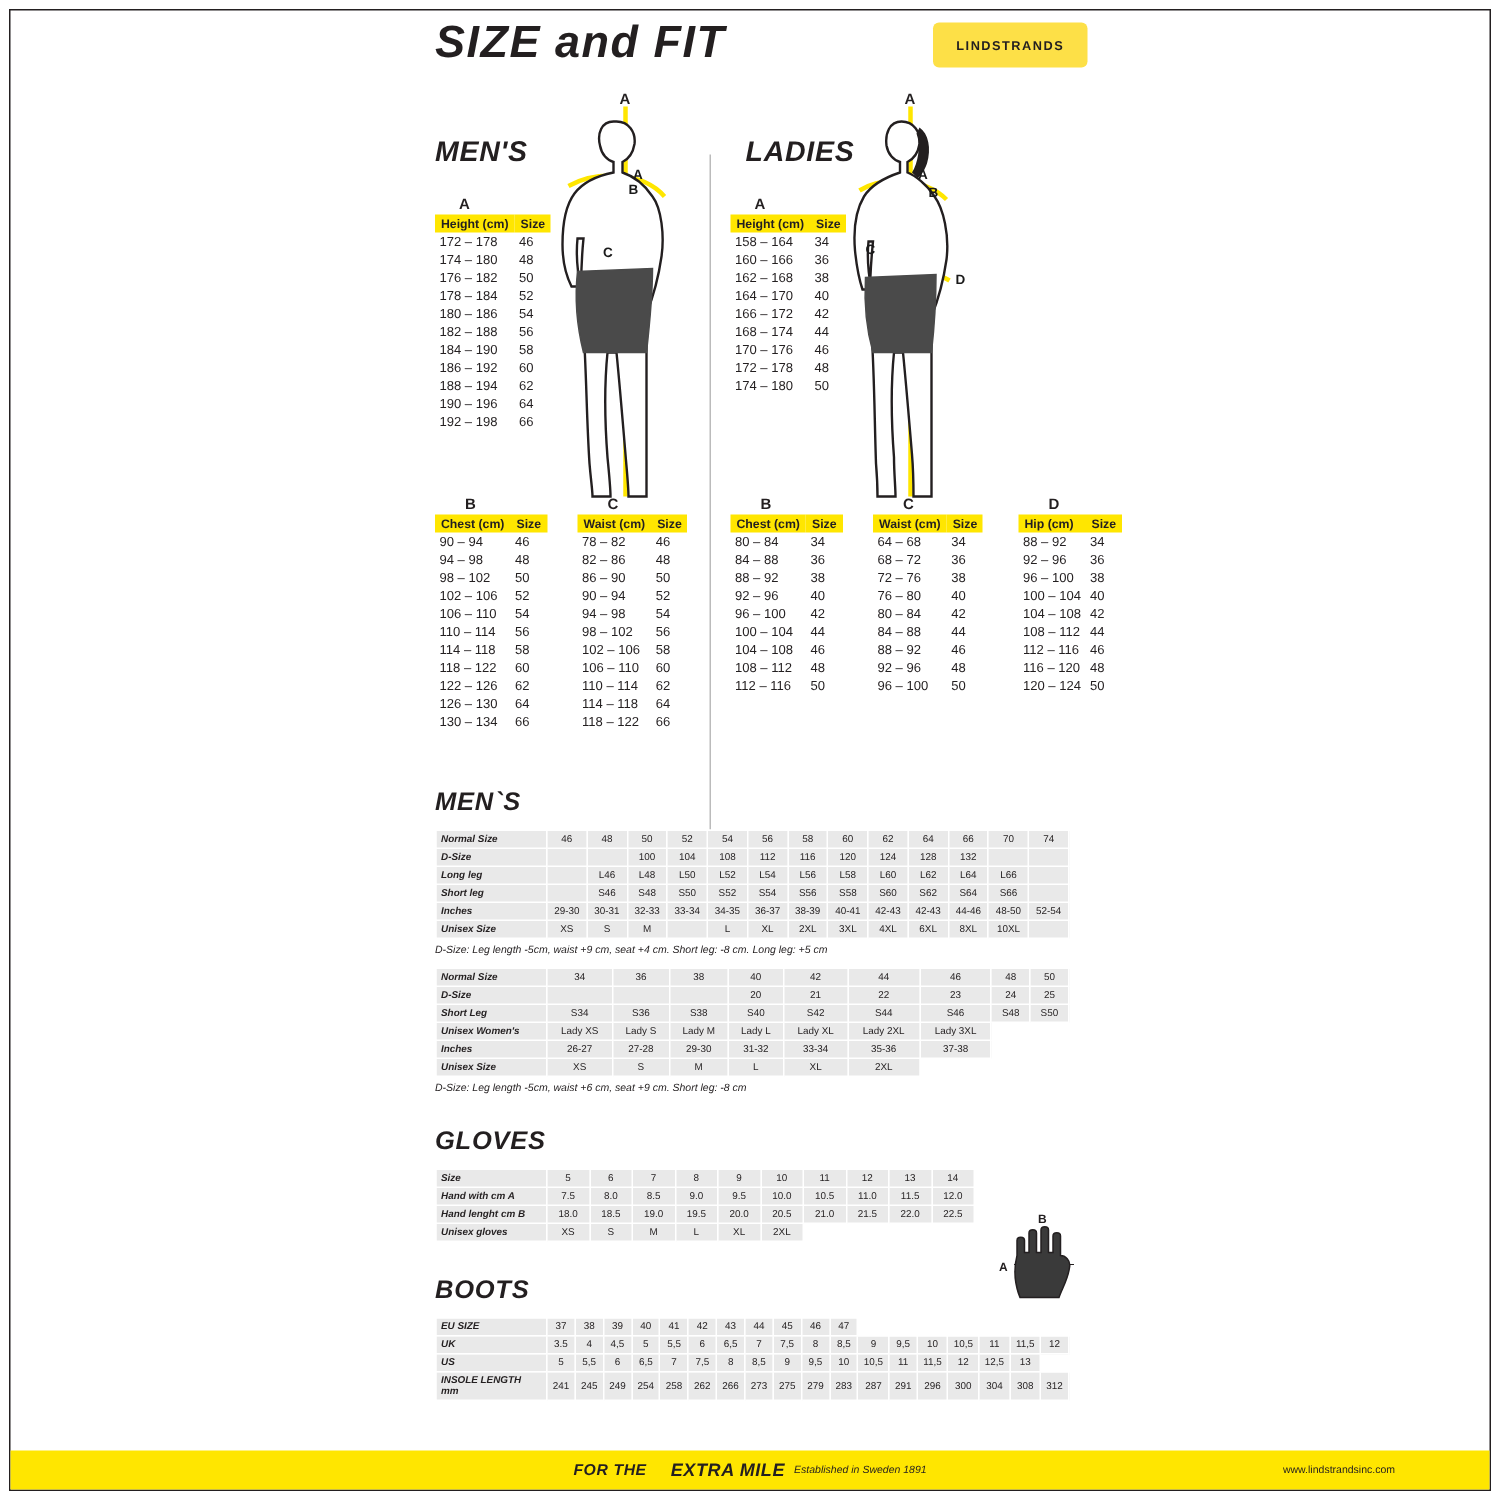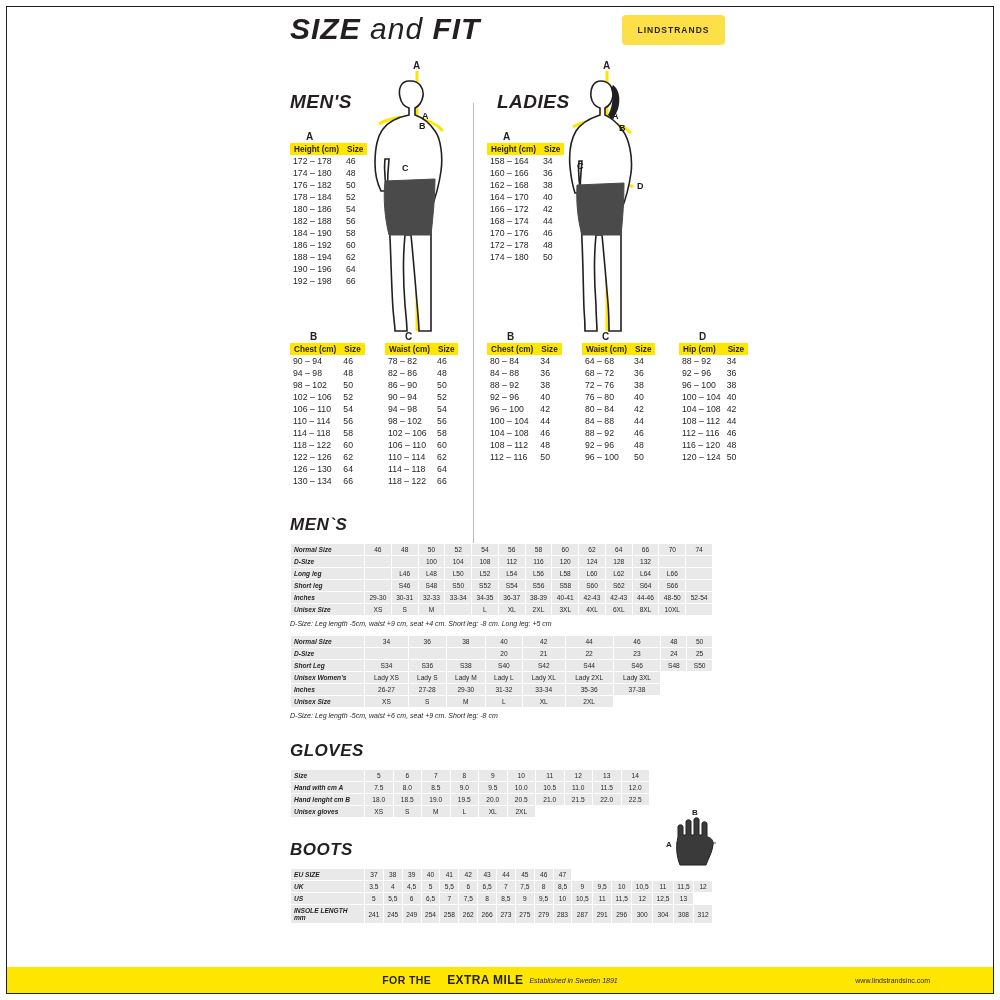--- a/index.html
+++ b/index.html
@@ -28,21 +28,21 @@
   }
   .title {
     position: absolute;
     left: 283px; top: 5px;
     font-size: 30px;
     font-weight: bold;
     font-style: italic;
     letter-spacing: 1px;
     color: #231f20;
   }
-  .title .light { font-weight: normal; font-style: italic; }
+  .title .light { font-weight: bold; font-style: italic; }
   .logo {
     position: absolute;
     right: 268px; top: 8px;
     width: 103px; height: 30px;
     background: #fde047;
     border-radius: 4px;
     display: flex; align-items: center; justify-content: center;
   }
   .logo .logotext {
     font-size: 8.5px;
@@ -136,21 +136,21 @@
   .footer {
     position: absolute;
     left: 0; bottom: 0;
     width: 986px; height: 26px;
     background: #ffe600;
     display: flex;
     align-items: center;
     justify-content: center;
   }
   .footer .slogan {
-    font-size: 10.5px; font-weight: bold; 
+    font-size: 10.5px; font-weight: bold; font-style: italic;
     color: #231f20; letter-spacing: .4px;
   }
   .footer .estd {
     font-size: 7px; font-style: italic; color: #231f20; margin-left: 6px;
   }
   .footer .url {
     position: absolute; right: 63px;
     font-size: 7px; color: #231f20;
   }
 </style>
@@ -584,21 +584,21 @@
               <td class="num">120 – 124</td>
               <td>50</td>
             </tr>
       </tbody>
         </table>
     </div>
   </div>
 
   <div class="lower">
 
-    <div class="blockhead" style="margin-top:0;">MEN`S</div>
+    <div class="blockhead" style="margin-top:10px;">MEN`S</div>
     <table class="grid" style="margin-top:8px;width:423px;">
       <tbody id="mens-chart-body">
           <tr>
             <td class="rowlabel">Normal Size</td>
             <td>46</td>
             <td>48</td>
             <td>50</td>
             <td>52</td>
             <td>54</td>
             <td>56</td>

